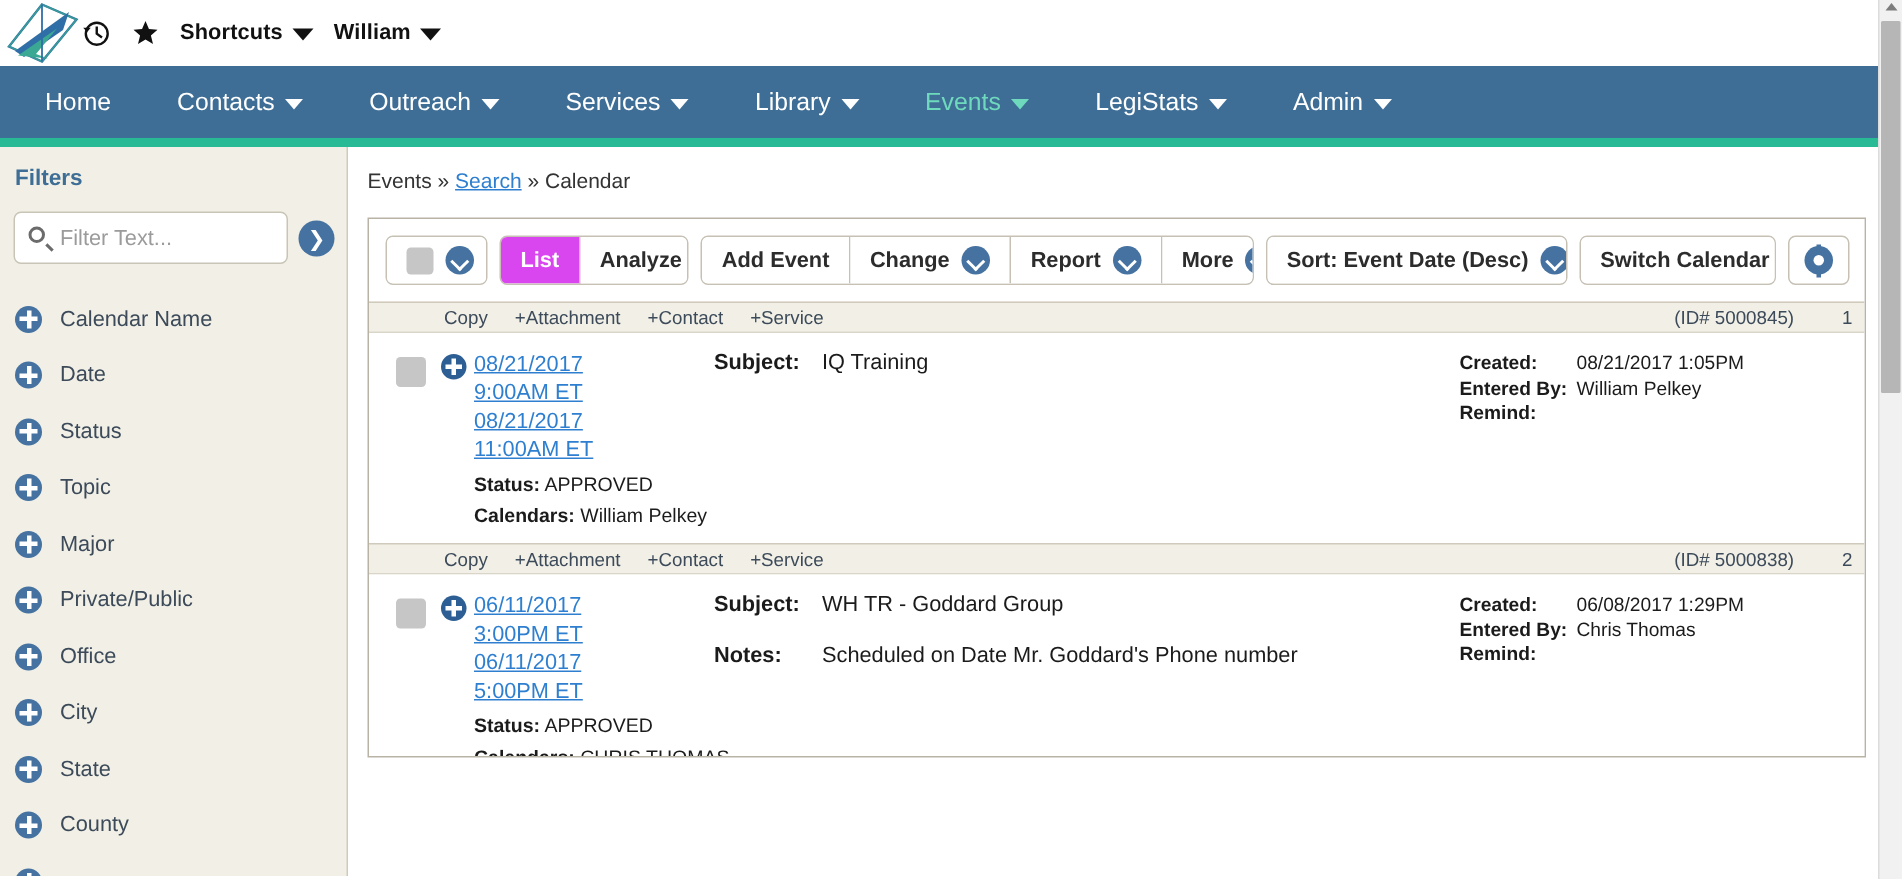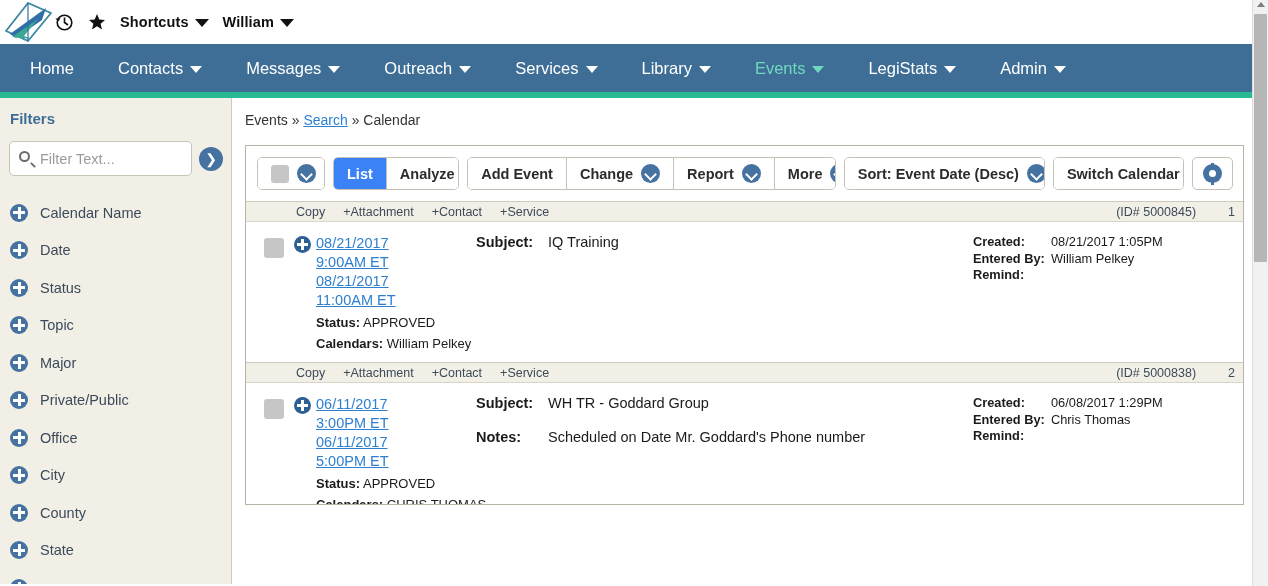--- a/index.html
+++ b/index.html
@@ -256,21 +256,21 @@
     padding: 0 13px;
     font-size: 14.5px;
     font-weight: bold;
     color: #2c2c2c;
     background: #fff;
     cursor: pointer;
     border-right: 1px solid #c6c1b4;
     white-space: nowrap;
   }
   .btn:last-child { border-right: none; }
-  .btn.active { background: #3b82f6; color: #fff; }
+  .btn.active { background: #d946ef; color: #fff; }
   .chk {
     width: 18px; height: 18px;
     background: #c6c6c6;
     border-radius: 3px;
   }
   .dchev {
     width: 19px; height: 19px;
     border-radius: 50%;
     background: #4572a0;
     position: relative;
@@ -459,24 +459,20 @@
 
   <div class="nav">
     <div class="navitem">
       <span>Home</span>
     </div>
     <div class="navitem">
       <span>Contacts</span>
       <i class="caret-light"></i>
     </div>
     <div class="navitem">
-      <span>Messages</span>
-      <i class="caret-light"></i>
-    </div>
-    <div class="navitem">
       <span>Outreach</span>
       <i class="caret-light"></i>
     </div>
     <div class="navitem">
       <span>Services</span>
       <i class="caret-light"></i>
     </div>
     <div class="navitem">
       <span>Library</span>
       <i class="caret-light"></i>
@@ -537,25 +533,25 @@
       <div class="filter-item">
         <span class="plus"></span>
         <span class="filter-label">Office</span>
       </div>
       <div class="filter-item">
         <span class="plus"></span>
         <span class="filter-label">City</span>
       </div>
       <div class="filter-item">
         <span class="plus"></span>
+        <span class="filter-label">State</span>
+      </div>
+      <div class="filter-item">
+        <span class="plus"></span>
         <span class="filter-label">County</span>
-      </div>
-      <div class="filter-item">
-        <span class="plus"></span>
-        <span class="filter-label">State</span>
       </div>
       <div class="filter-item">
         <span class="plus"></span>
       </div>
     </div>
 
     <div class="main">
       <div class="crumb"><span>Events</span><span> » </span><a>Search</a><span> » </span><span>Calendar</span></div>
 
 

